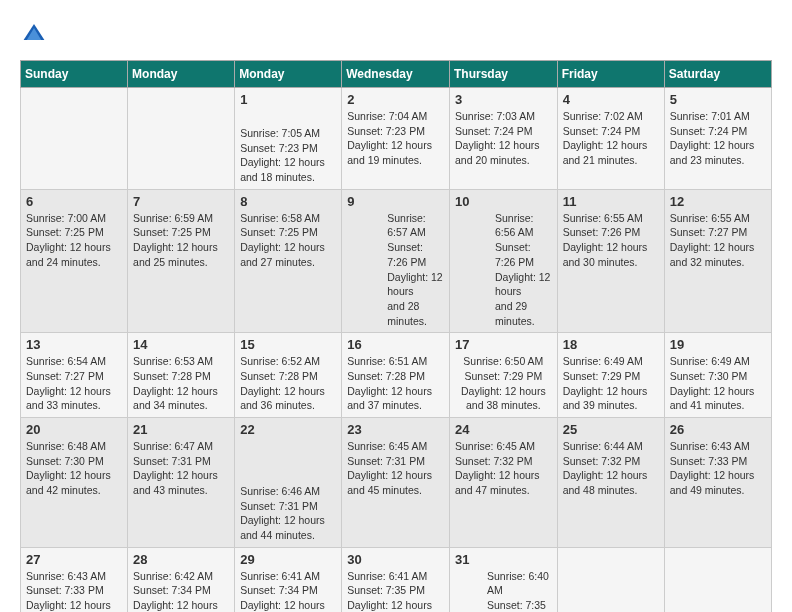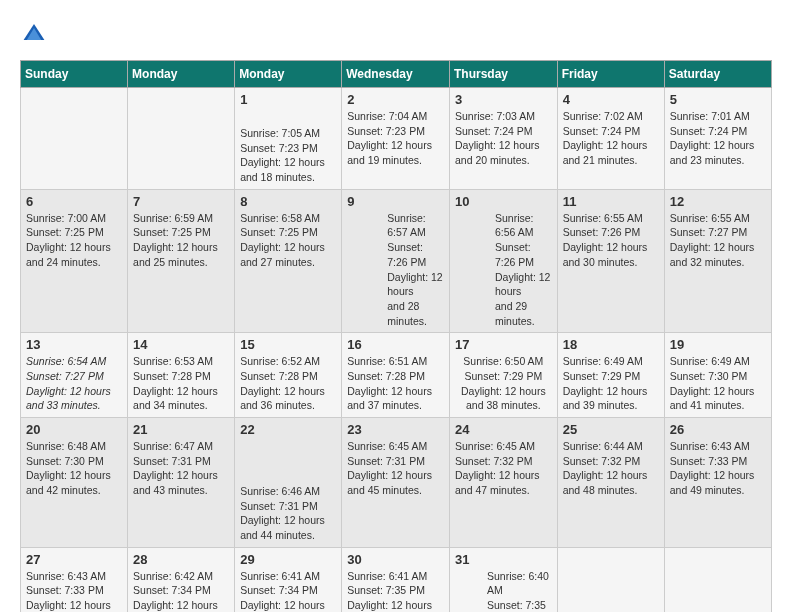--- a/index.html
+++ b/index.html
@@ -209,21 +209,21 @@
           <span class="day-number">12</span>
           <div class="day-info" style="white-space: pre-line;">Sunrise: 6:55 AM
 Sunset: 7:27 PM
 Daylight: 12 hours
 and 32 minutes.</div>
         </td>
       </tr>
       <tr>
         <td>
           <span class="day-number">13</span>
-          <div class="day-info" style="white-space: pre-line; font-style: italic;">Sunrise: 6:54 AM
+          <div class="day-info" style="white-space: pre-line;">Sunrise: 6:54 AM
 Sunset: 7:27 PM
 Daylight: 12 hours
 and 33 minutes.</div>
         </td>
         <td>
           <span class="day-number">14</span>
           <div class="day-info" style="white-space: pre-line;">Sunrise: 6:53 AM
 Sunset: 7:28 PM
 Daylight: 12 hours
 and 34 minutes.</div>

